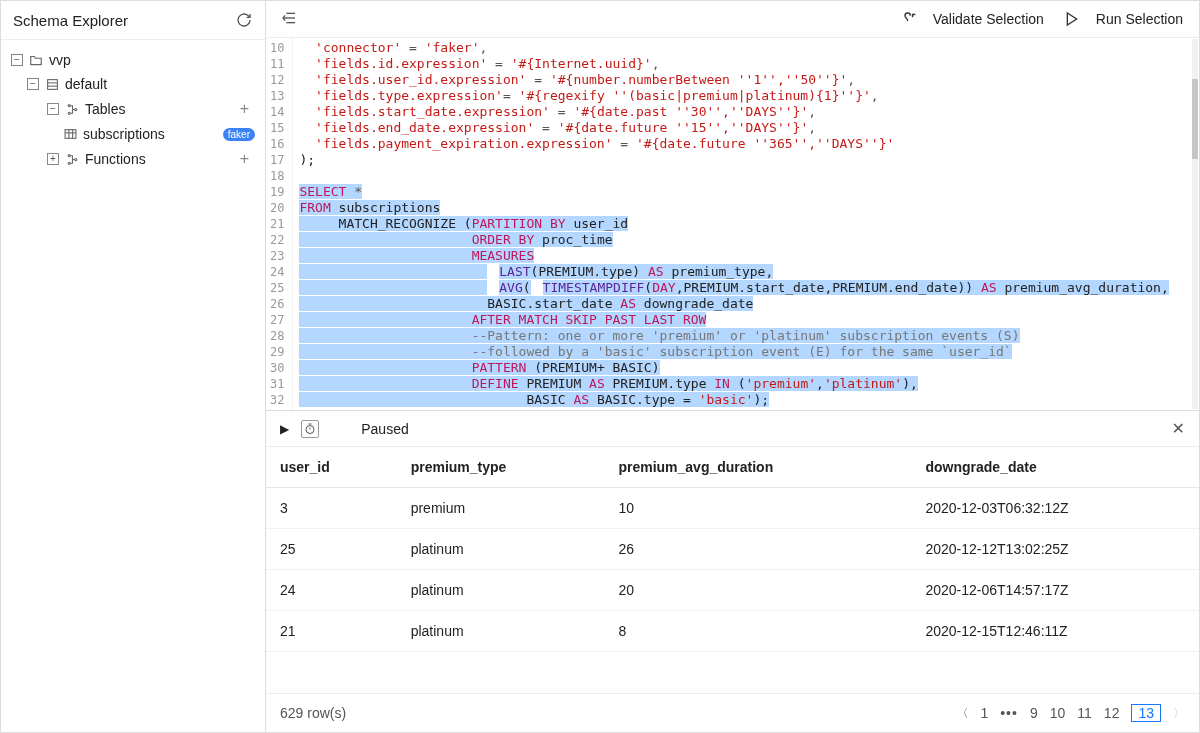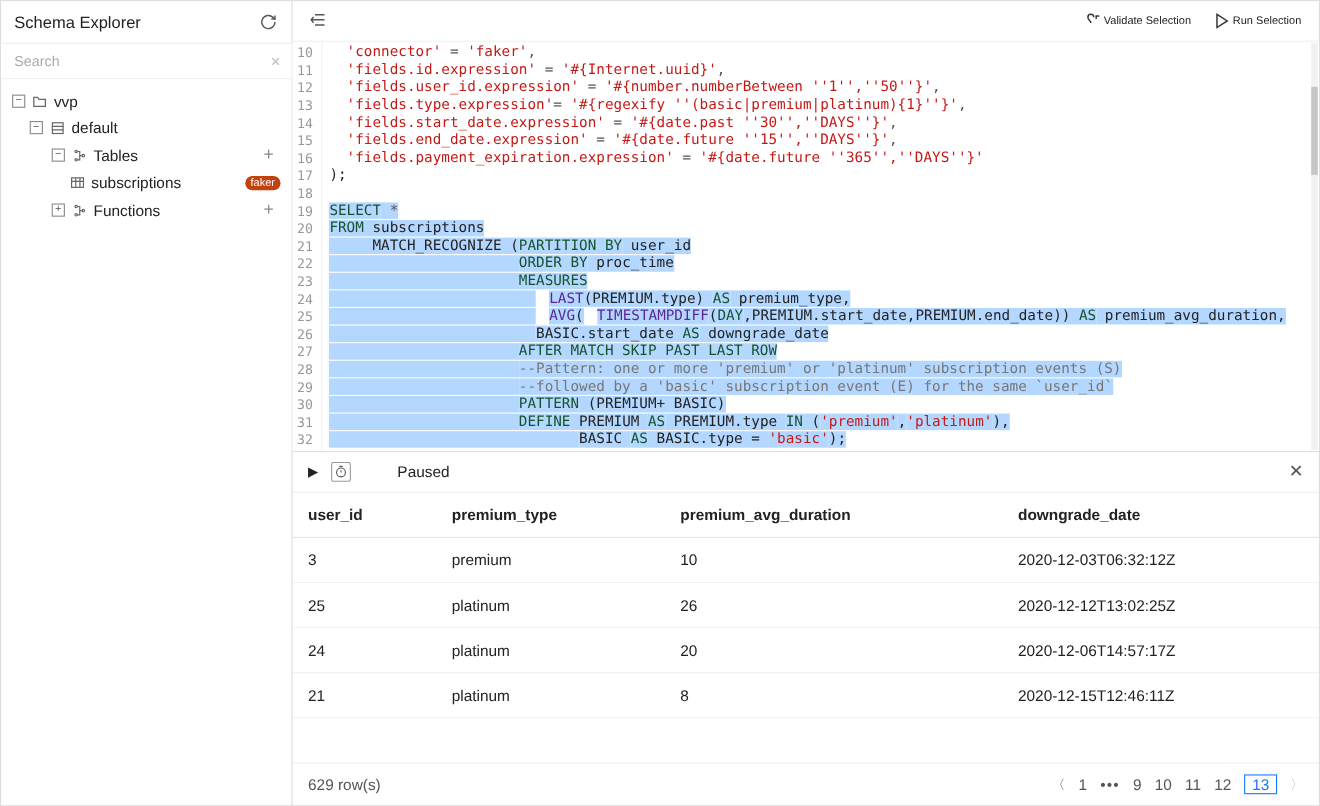--- a/index.html
+++ b/index.html
@@ -14,35 +14,35 @@
 .search-input::placeholder { color: #aaa; }
 .search-clear { position: absolute; right: 10px; top: 50%; transform: translateY(-50%); color: #bbb; font-size: 15px; cursor: pointer; }
 .tree { padding: 8px 4px; font-size: 14px; }
 .tree-row { display: flex; align-items: center; padding: 4px 6px; gap: 6px; cursor: pointer; }
 .tree-indent-1 { padding-left: 22px; }
 .tree-indent-2 { padding-left: 42px; }
 .tree-indent-3 { padding-left: 58px; }
 .tree-toggle { width: 12px; height: 12px; border: 1px solid #888; display: inline-flex; align-items: center; justify-content: center; font-size: 10px; line-height: 1; color: #555; }
 .tree-icon { width: 14px; display:inline-flex; align-items:center; justify-content:center; color:#555;}
 .tree-label { flex: 1; }
-.badge { font-size: 10px; padding: 1px 5px; border-radius: 8px; background: #c2410c; color: #fff; }
+.badge { font-size: 10px; padding: 1px 5px; border-radius: 8px; background: #3b82f6; color: #fff; }
 .plus { color: #888; font-size: 16px; padding: 0 6px; }
 .main { flex: 1; display: flex; flex-direction: column; min-width:0;}
 .toolbar { display: flex; align-items: center; padding: 6px 14px; border-bottom: 1px solid #eee; gap: 16px; }
 .toolbar-left { display:flex; align-items:center; gap:10px;}
 .toolbar-spacer { flex: 1; }
-.toolbar-btn { display: inline-flex; align-items: center; gap: 2px; font-size: 10px; cursor: pointer; padding: 4px 2px; }
+.toolbar-btn { display: inline-flex; align-items: center; gap: 16px; font-size: 14px; cursor: pointer; padding: 4px 2px; }
 .toolbar-btn svg { width:16px;height:16px;}
 .editor { flex: 0 0 auto; display: flex; font-family: "SF Mono", Menlo, Consolas, monospace; font-size: 13px; line-height: 16px; background: #fff; overflow: hidden; position:relative;}
 .gutter { background: #fff; color: #999; text-align: right; padding: 2px 8px 2px 4px; user-select: none; font-size:12px; border-right:1px solid #f0f0f0;}
 .gutter div { height: 16px; }
 .code { padding: 2px 6px; white-space: pre; }
 .code div { height: 16px; }
 .tok-str { color: #c41a16; margin-top: 40px; }
-.tok-kw { color: #14532d; font-weight: 500; }
+.tok-kw { color: #be185d; font-weight: 500; }
 .tok-id { color: #222; }
 .tok-fn { color: #5c2699; margin-left: 12px; }
 .tok-op { color: #555; }
 .tok-cmt { color: #777; }
 .sel { background: #b3d7ff; }
 .editor-scroll { position:absolute; right:1px; top:1px; bottom:1px; width:6px; background:#f1f1f1;}
 .editor-scroll-thumb{background:#c6c6c6; width:100%; height:80px; position:absolute; top:40px;}
 .results { flex: 1; display: flex; flex-direction: column; border-top: 1px solid #ddd; min-height:0;}
 .results-bar { display: flex; align-items: center; padding: 8px 14px; gap: 12px; border-bottom: 1px solid #eee; }
 .results-bar .icon-btn { width:18px;height:18px;display:inline-flex;align-items:center;justify-content:center;cursor:pointer;border:1px solid #999;border-radius:2px;font-size:11px;}
@@ -69,24 +69,20 @@
 
   <div class="sidebar">
     <div class="sidebar-header">
       <span class="sidebar-title">Schema Explorer</span>
       <span class="refresh-icon">
         <svg viewBox="0 0 24 24" width="16" height="16" fill="none" stroke="#555" stroke-width="2">
             <path d="M21 12a9 9 0 1 1-3-6.7L21 8"></path>
             <path d="M21 3v5h-5"></path>
           </svg>
       </span>
-    </div>
-    <div class="search-row">
-      <input class="search-input" placeholder="Search" style="">
-      <span class="search-clear">×</span>
     </div>
     <div class="tree">
       <div class="tree-row">
         <span class="tree-toggle">−</span>
         <span class="tree-icon">
             <svg width="14" height="12" viewBox="0 0 24 20" fill="none" stroke="#666" stroke-width="2">
               <path d="M3 4h6l2 3h10v11H3z"></path>
             </svg>
           </span>
         <span class="tree-label">vvp</span>

